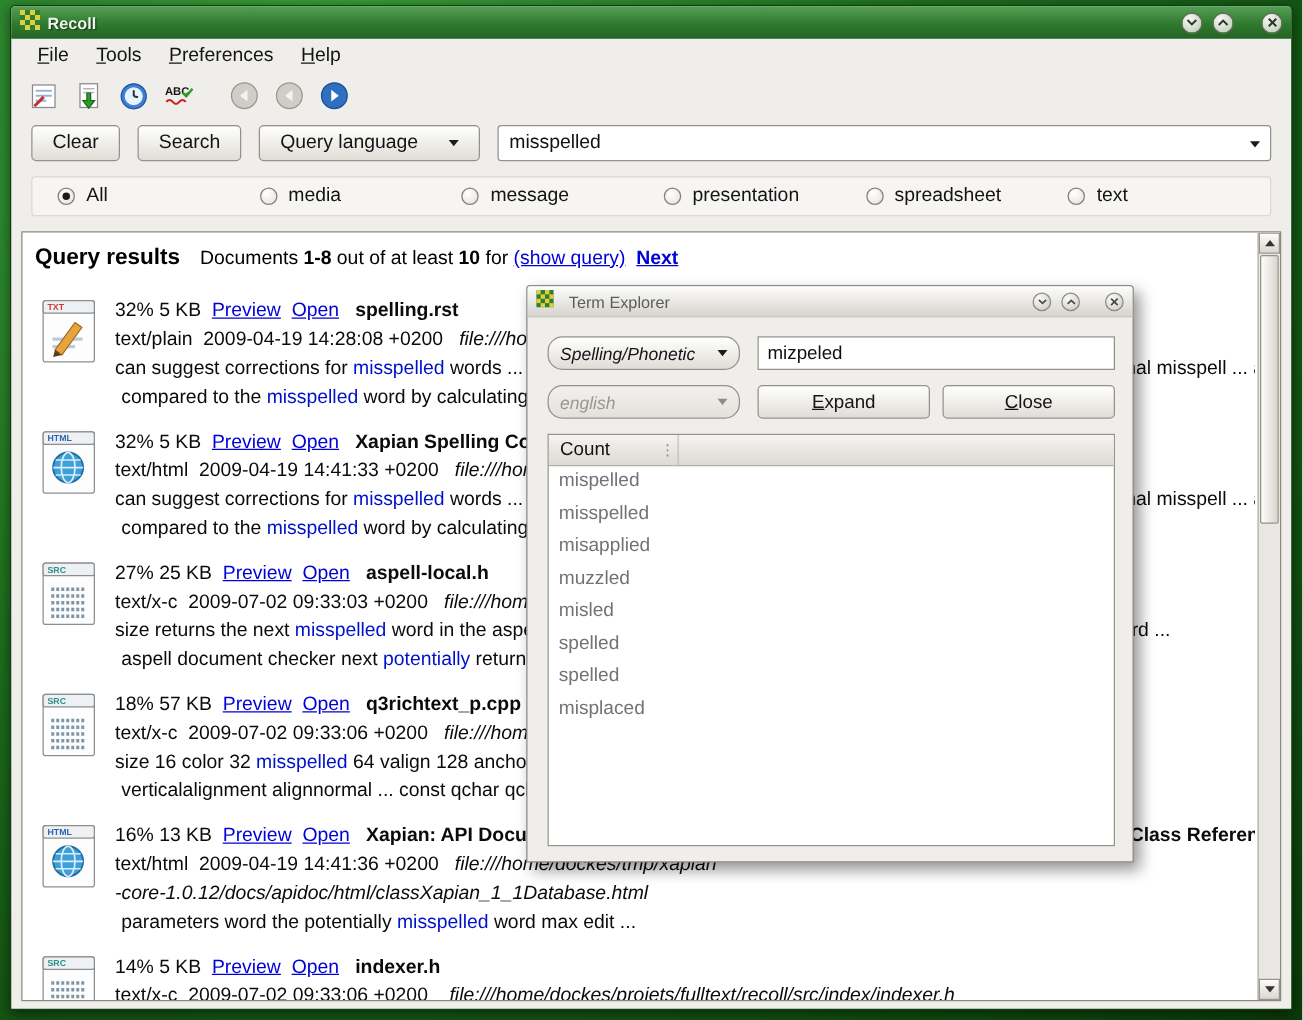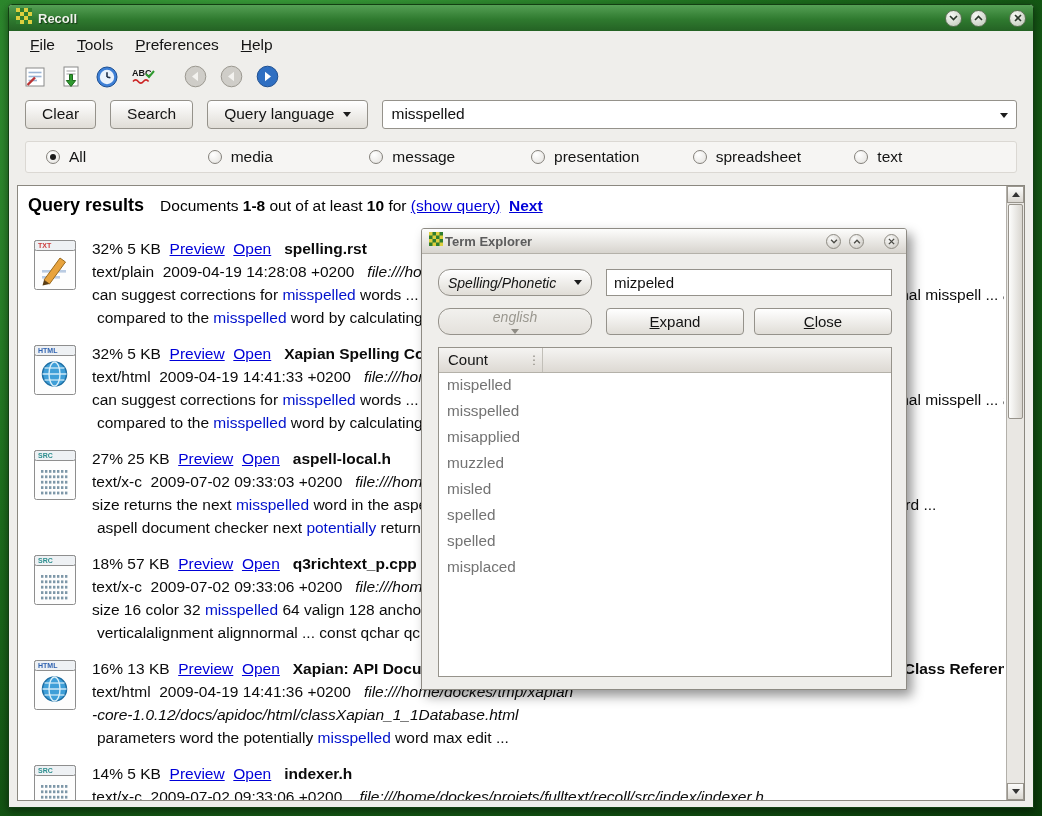--- a/index.html
+++ b/index.html
@@ -29,21 +29,21 @@
   .menu-item { padding:3px 11px; cursor:pointer; }
 
   .toolbar { height:37px; display:flex; align-items:center; gap:9px; padding-left:12px; }
   .tbtn { width:27px; height:27px; display:flex; align-items:center; justify-content:center; cursor:pointer; }
   .tsep { width:8px; }
 
   .searchrow { height:38px; display:flex; align-items:center; gap:14px; padding:0 16px; }
   .btn { height:29px; background:linear-gradient(180deg,#ffffff,#e0ddd7);
     border:1px solid #95928b; border-radius:4px; font-family:inherit; font-size:15.5px;
     padding:0 16px; color:#141414; display:flex; align-items:center; cursor:pointer; }
-  .combo-btn { gap:9px; }
+  .combo-btn { gap:25px; }
   .tri { width:0; height:0; border-left:4px solid transparent; border-right:4px solid transparent;
     border-top:5px solid #1c1c1c; }
   .searchcombo { flex:1; height:29px; position:relative; background:#fff;
     border:1px solid #95928b; border-radius:3px; display:flex; align-items:center; }
   .searchcombo input { flex:1; border:none; outline:none; font-family:inherit; font-size:15.5px;
     padding:0 26px 0 8px; background:transparent; color:#111; }
   .searchcombo .tri { position:absolute; right:8px; top:12px; }
 
   .filters { margin:8px 16px 0; height:32px; background:#f6f5f3; border:1px solid #dbd8d3;
     border-radius:3px; display:flex; align-items:center; padding-left:20px; }
@@ -81,33 +81,33 @@
     background:linear-gradient(90deg,#fdfdfc,#d9d6d0); border:1px solid #97938b; border-radius:2px; cursor:grab; }
   .tri-up { width:0; height:0; border-left:4px solid transparent; border-right:4px solid transparent; border-bottom:5px solid #333; }
   .tri-down-s { width:0; height:0; border-left:4px solid transparent; border-right:4px solid transparent; border-top:5px solid #333; }
 
   .dialog { position:absolute; left:421px; top:228px; width:486px; height:462px;
     background:#efeeeb; border:1px solid #8e8b84; border-radius:3px 3px 0 0;
     box-shadow:5px 6px 12px rgba(0,0,0,.42); }
   .dlg-titlebar { height:25px; display:flex; align-items:center; padding:0 7px;
     border-radius:2px 2px 0 0; border-bottom:1px solid #b4b1a9;
     background:linear-gradient(180deg,#fdfdfc,#d7d4ce); }
-  .dlg-title { font-size:13px; font-weight:bold; color:#5c5c5c; margin-left:2px; flex:1; }
+  .dlg-title { font-size:13px; font-weight:normal; color:#5c5c5c; margin-left:12px; flex:1; }
   .dwbtn { width:15px; height:15px; border-radius:50%; flex:none;
     background:radial-gradient(circle at 35% 30%, #fbfbfa, #c9c6bf); border:1px solid #8e8b83;
     display:flex; align-items:center; justify-content:center; margin-left:8px; cursor:pointer; }
   .dwbtn.gap { margin-left:20px; }
 
   .dlg-combo { position:absolute; height:27px; background:linear-gradient(180deg,#ffffff,#e0ddd7);
     border:1px solid #95928b; border-radius:12px; display:flex; align-items:center;
     justify-content:space-between; padding:0 9px; font-size:14px; color:#141414; cursor:pointer;font-style:italic; }
   .dlg-combo.disabled { color:#9a978f; background:linear-gradient(180deg,#f2f1ee,#e4e1dc); }
   .dlg-combo.disabled .tri { border-top-color:#8f8c85; }
   .mode-combo { left:16px; top:40px; width:154px; }
-  .lang-combo { left:16px; top:79px; width:154px;flex-direction:column; }
+  .lang-combo { left:16px; top:79px; width:154px; }
   .dlg-input { position:absolute; left:184px; top:40px; width:286px; height:27px;
     border:1px solid #95928b; background:#fff; font-family:inherit; font-size:15px;
     padding:0 7px; outline:none; color:#111; }
   .dlg-btn { position:absolute; height:27px; background:linear-gradient(180deg,#ffffff,#e0ddd7);
     border:1px solid #95928b; border-radius:4px; font-family:inherit; font-size:15px; color:#141414;
     display:flex; align-items:center; justify-content:center; cursor:pointer; }
   .expand-btn { left:184px; top:79px; width:138px; }
   .close-btn { left:332px; top:79px; width:138px; }
 
   .term-table { position:absolute; left:16px; top:118px; width:454px; height:330px;

